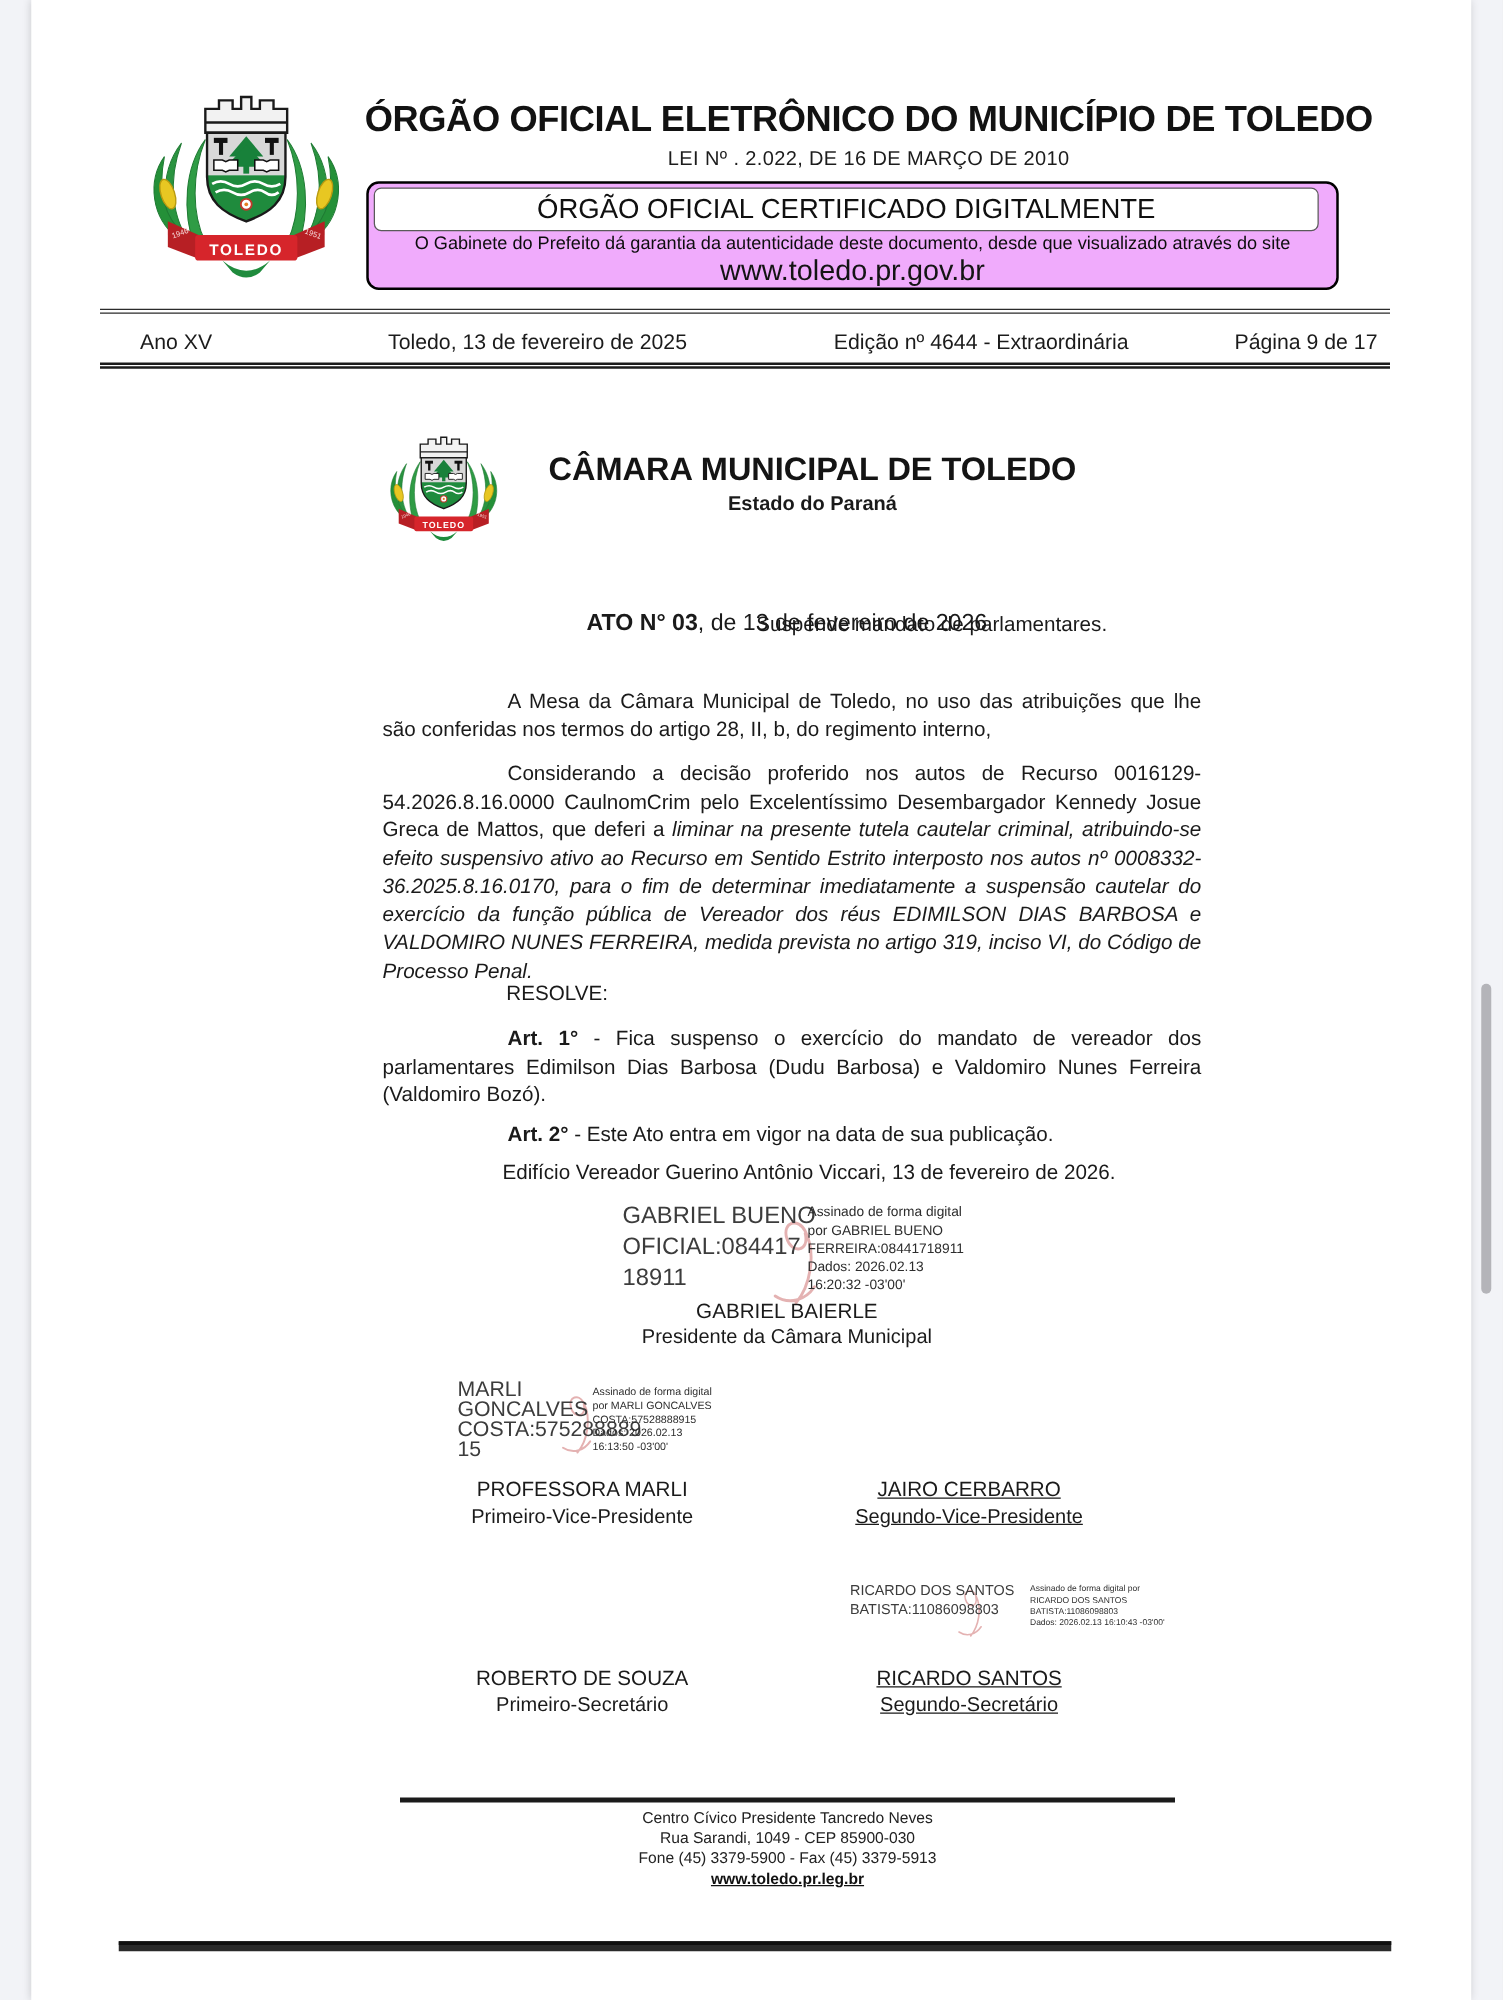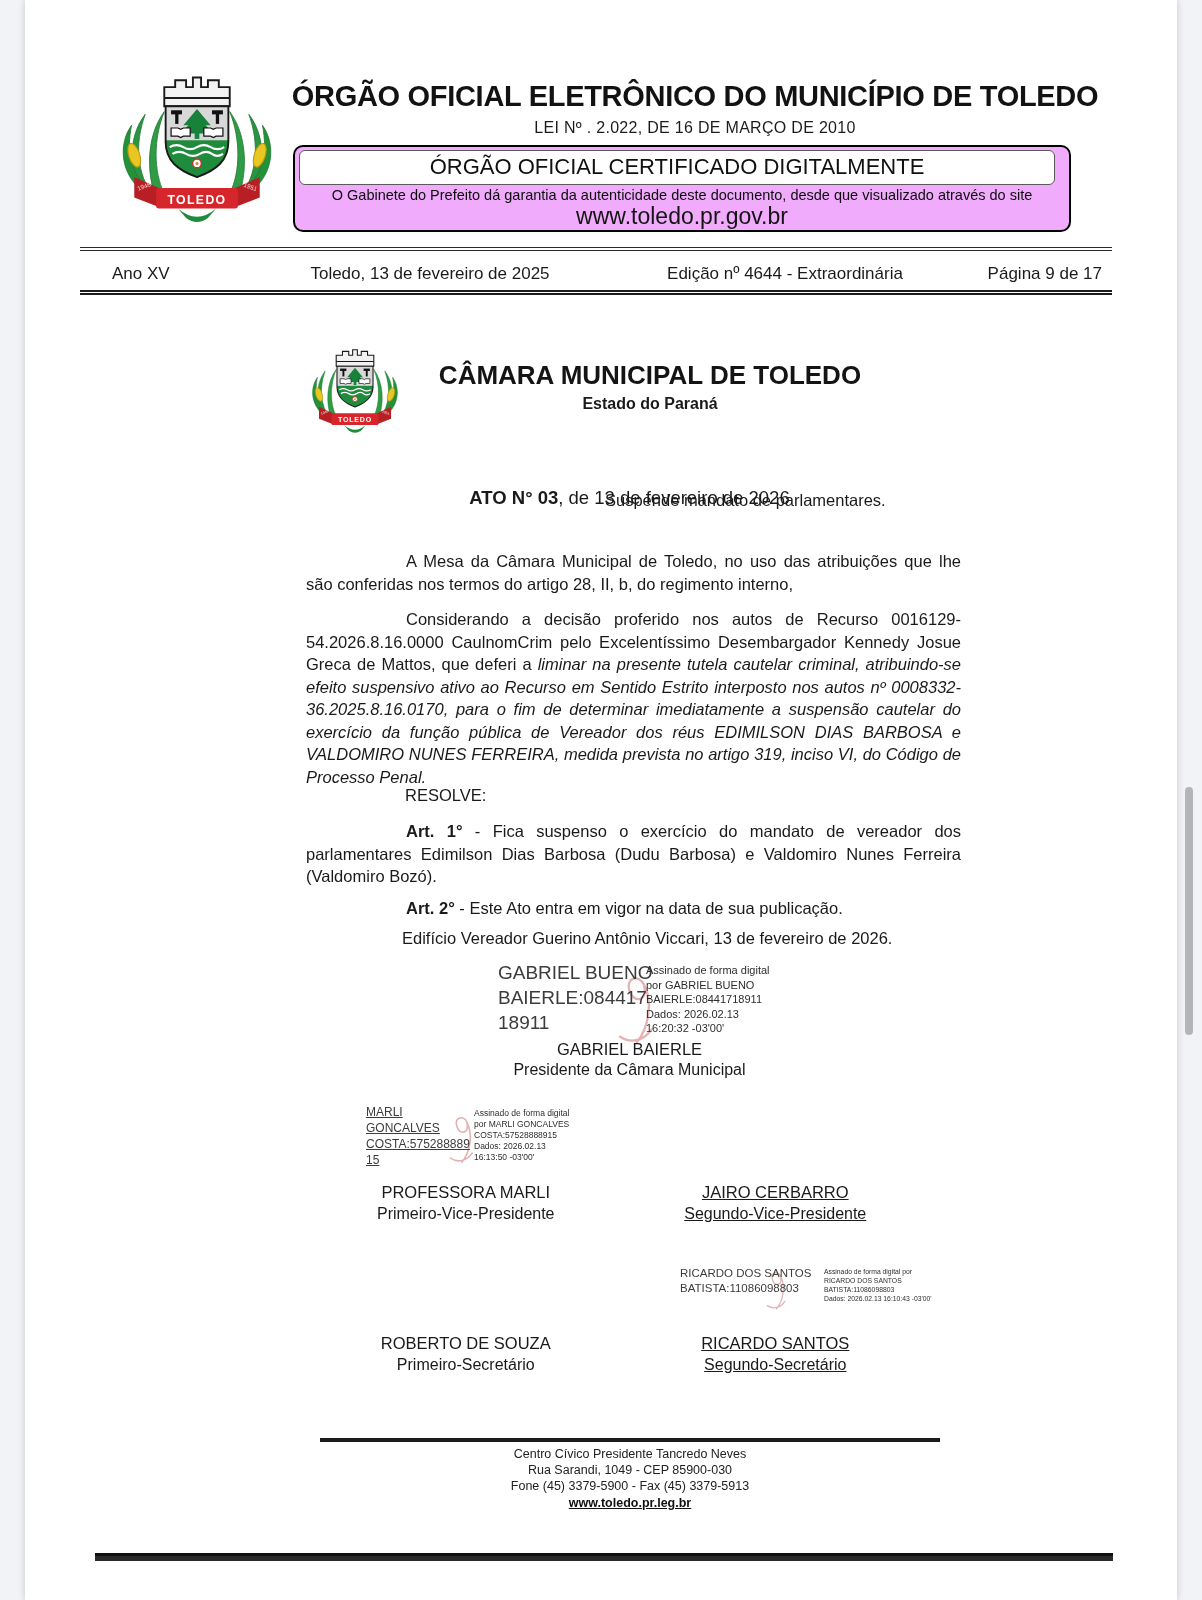--- a/index.html
+++ b/index.html
@@ -57,21 +57,21 @@
   .stamp-small div{white-space:nowrap;}
   .swirl{position:absolute;z-index:0;}
   .sig-gabriel{top:960px;left:196px;gap:14px;}
   .sig-gabriel .stamp-big{font-size:19px;line-height:25px;width:134px;}
   .sig-gabriel .stamp-small{font-size:11px;line-height:14.5px;padding-top:3px;}
   .swirl-g{left:112px;top:12px;width:48px;height:74px;}
   .sig-name-center{position:absolute;top:1040px;left:0;width:100%;text-align:center;line-height:19.5px;}
   .sname{font-size:16.5px;}
   .srole{font-size:16px;}
   .sig-marli{top:1104px;left:64px;gap:16px;}
-  .sig-marli .stamp-big{font-size:12px;line-height:16px;width:92px;text-decoration:underline;}
+  .sig-marli .stamp-big{font-size:17px;line-height:16px;width:92px;}
   .sig-marli .stamp-small{font-size:8.5px;line-height:11px;padding-top:4px;}
   .swirl-m{left:78px;top:4px;width:32px;height:62px;}
   .names-row{position:absolute;left:0;width:100%;display:flex;line-height:21px;}
   .row1{top:1182px;}
   .row2{top:1333px;}
   .half{width:50%;text-align:center;}
   .half.right{padding-right:36px;text-decoration:underline;}
   .sig-ricardo{top:1266px;left:378px;gap:10px;}
   .sig-ricardo .stamp-big{font-size:11.5px;line-height:15px;width:134px;}
   .sig-ricardo .stamp-small{font-size:6.8px;line-height:9px;padding-top:1px;}
@@ -199,27 +199,27 @@
       <p class="body-p art2"><b>Art. 2°</b><span> - Este Ato entra em vigor na data de sua publicação.</span></p>
 
       <div class="place">Edifício Vereador Guerino Antônio Viccari, 13 de fevereiro de 2026.</div>
 
       <div class="sig sig-gabriel">
         <svg class="swirl swirl-g" viewBox="0 0 50 80">
             <use href="#swirl"></use>
           </svg>
         <div class="stamp-big">
           <div>GABRIEL BUENO</div>
-          <div>BAIERLE:084417</div>
+          <div>OFICIAL:084417</div>
           <div>18911</div>
         </div>
         <div class="stamp-small">
           <div>Assinado de forma digital</div>
           <div>por GABRIEL BUENO</div>
-          <div>BAIERLE:08441718911</div>
+          <div>FERREIRA:08441718911</div>
           <div>Dados: 2026.02.13</div>
           <div>16:20:32 -03'00'</div>
         </div>
       </div>
 
       <div class="sig-name-center">
         <div class="sname">GABRIEL BAIERLE</div>
         <div class="srole">Presidente da Câmara Municipal</div>
       </div>
 

